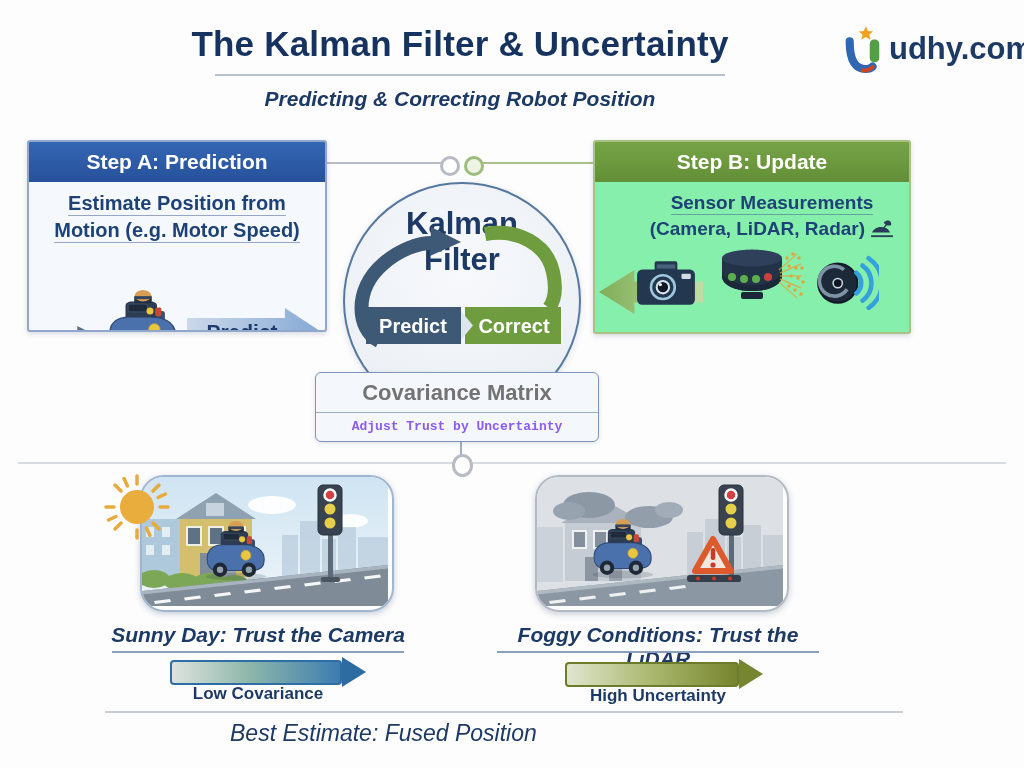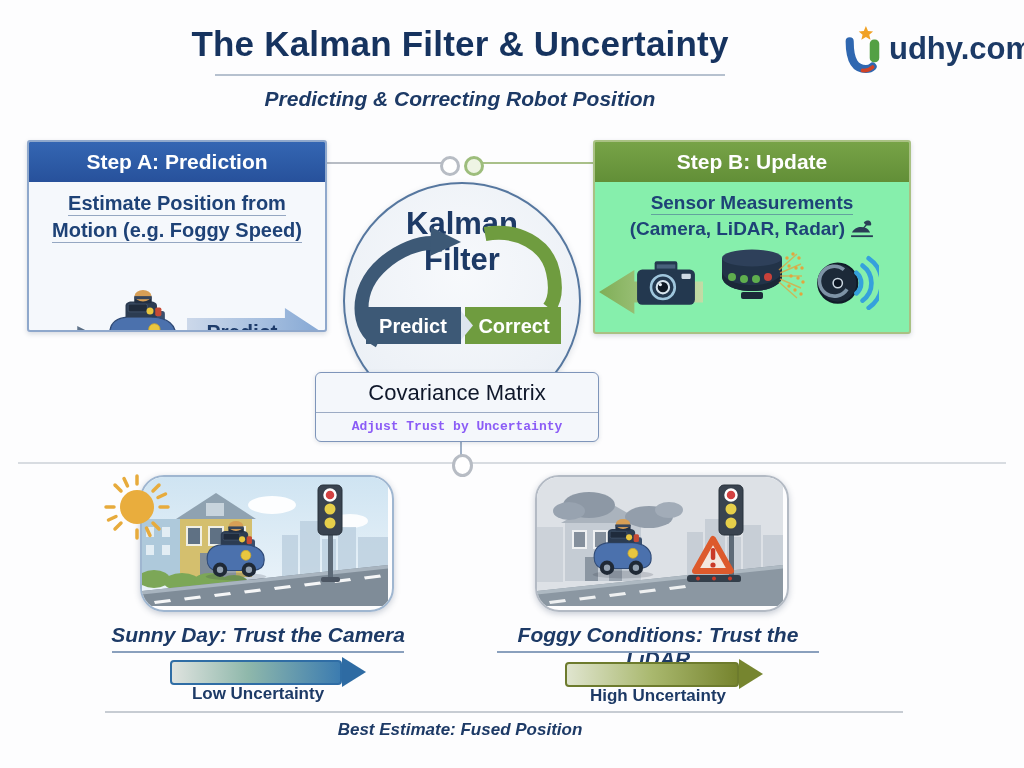--- a/index.html
+++ b/index.html
@@ -38,38 +38,38 @@
   .hline{height:2px;}
   .node{border-radius:50%;background:#fff;z-index:2;}
   
   #kalman-circle{top:182px;left:343px;width:234px;height:234px;border-radius:50%;
     border:2px solid #56779f;background:radial-gradient(circle at 50% 38%,#f7f9fc 0%,#eef2f7 60%,#e7edf4 100%);
     z-index:1;box-shadow:0 2px 6px rgba(40,60,90,.15);}
   #kalman-title{top:22px;left:0;right:0;text-align:center;font-size:31px;font-weight:bold;color:#1d3a66;line-height:1.16;}
   
   #covariance-box{top:372px;left:315px;width:282px;height:68px;background:#f4f7fb;border:1.5px solid #7e95ba;
     border-radius:6px;z-index:3;box-shadow:0 1px 4px rgba(40,60,90,.15);}
-  #covariance-title{height:39px;display:flex;align-items:center;justify-content:center;font-size:22px;font-weight:normal;color:#0f172a;border-bottom:1.5px solid #9cabc4;}
+  #covariance-title{height:39px;display:flex;align-items:center;justify-content:center;font-size:22px;font-weight:bold;color:#737373;border-bottom:1.5px solid #9cabc4;}
   #covariance-sub{height:27px;display:flex;align-items:center;justify-content:center;font-size:13px;font-weight:bold;color:#8b5cf6;font-family:Liberation Mono, monospace;}
   
   .scene{top:475px;width:250px;height:133px;border-radius:24px;overflow:hidden;box-shadow:0 2px 6px rgba(40,60,90,.25);z-index:2;}
   #scene-sunny{left:140px;border:2px solid #9fb6d0;}
   #scene-foggy{left:535px;border:2px solid #b3bac4;}
   
   .caption{font-size:21px;font-style:italic;font-weight:bold;color:#1d3a66;text-align:center;}
   .cap-uline{height:1.5px;background:#8aa0bd;}
   .grad-bar{height:21px;border-radius:4px;}
   #low-bar{border:2px solid #2f6da5;background:linear-gradient(90deg,#dfe3df 0%,#8fb8ab 45%,#3c7cb0 100%);}
   #high-bar{border:2px solid #6d7b2d;background:linear-gradient(90deg,#e0e5cf 0%,#a9b86e 50%,#76842e 100%);}
   .bar-head{width:0;height:0;border-top:15px solid transparent;border-bottom:15px solid transparent;}
   #low-head{border-left:24px solid #2e6ba3;}
   #high-head{border-left:24px solid #76852f;}
   .unc-label{font-size:17px;font-weight:bold;color:#1d3a66;text-align:center;}
   #footer-divider{top:711px;left:105px;width:798px;height:1.5px;background:#c7ccd3;}
-  #footer-caption{top:720px;left:230px;width:460px;text-align:center;font-size:17px;font-style:italic;font-weight:bold;color:#1d3a66;}
+  #footer-caption{top:720px;left:230px;width:460px;font-size:23px;font-style:italic;font-weight:normal;color:#1d3a66;}
   svg text{font-family:"Liberation Sans",sans-serif;}
 </style>
 </head>
 <body>
 
 <div id="canvas">
 
   <svg width="0" height="0" style="position:absolute">
     <symbol id="robo-car" viewBox="0 0 100 80">
       <ellipse cx="50" cy="73" rx="40" ry="5" fill="#2a3440" opacity=".18"></ellipse>
@@ -107,34 +107,34 @@
   <div class="abs hline" style="top:162px;left:323px;width:118px;background:#b7bcc4;"></div>
   <div class="abs node" style="top:156px;left:440px;width:14px;height:14px;border:3px solid #b7bcc4;"></div>
   <div class="abs node" style="top:156px;left:464px;width:14px;height:14px;border:3px solid #9dbd7c;background:#eef4e4;"></div>
   <div class="abs hline" style="top:162px;left:480px;width:113px;background:#a9c089;"></div>
 
   <div class="abs step-box" id="step-a">
     <div class="step-header">Step A: Prediction</div>
     <div class="step-body" style="height:144px;">
       <div class="body-text">
         <span class="uline">Estimate Position from</span><br>
-        <span class="uline">Motion (e.g. Foggy Speed)</span>
+        <span class="uline">Motion (e.g. Motor Speed)</span>
       </div>
       <div class="abs" id="motion-arrow"></div>
       <svg class="abs" style="left:68px;top:100px;" width="92" height="70" viewBox="0 0 100 80">
           <use href="#robo-car"></use>
         </svg>
       <div class="abs" id="predict-arrow"></div>
       <div class="abs" id="predict-arrow-label">Predict</div>
     </div>
   </div>
 
   <div class="abs step-box" id="step-b">
     <div class="step-header">Step B: Update</div>
-    <div class="step-body" style="height:146px;">
+    <div class="step-body" style="height:146px;padding-left:20px;">
       <div class="body-text" style="font-size:19px;">
         <span class="uline">Sensor Measurements</span><br>
         <span>(Camera, LiDAR, Radar)</span>
         <svg width="24" height="20" viewBox="0 0 26 22" style="vertical-align:-3px;">
           <path d="M2 16 C6 8 16 9 20 13 L22 16 Z" fill="#2a3c55"></path>
           <path d="M15 5 C19 1 24 3 23 8 C20 9 16 8 15 5 Z" fill="#2a3c55"></path>
           <line x1="14" y1="12" x2="19" y2="6" stroke="#2a3c55" stroke-width="1.5"></line>
           <rect x="1" y="19" width="24" height="2" fill="#2a3c55"></rect>
         </svg>
       </div>
@@ -352,21 +352,21 @@
       </g>
     </svg>
   </div>
 
   <div class="abs caption" style="top:623px;left:110px;width:296px;">Sunny Day: Trust the Camera</div>
   <div class="abs cap-uline" style="top:651px;left:112px;width:292px;"></div>
   <div class="abs" style="top:657px;left:170px;display:flex;align-items:center;">
     <div class="grad-bar" id="low-bar" style="width:168px;"></div>
     <div class="bar-head" id="low-head"></div>
   </div>
-  <div class="abs unc-label" style="top:684px;left:110px;width:296px;">Low Uncertainty</div>
+  <div class="abs unc-label" style="top:684px;left:110px;width:296px;">Low Covariance</div>
 
   <div class="abs caption" style="top:623px;left:495px;width:326px;">Foggy Conditions: Trust the LiDAR</div>
   <div class="abs cap-uline" style="top:651px;left:497px;width:322px;"></div>
   <div class="abs" style="top:659px;left:565px;display:flex;align-items:center;">
     <div class="grad-bar" id="high-bar" style="width:170px;"></div>
     <div class="bar-head" id="high-head"></div>
   </div>
   <div class="abs unc-label" style="top:686px;left:495px;width:326px;">High Uncertainty</div>
 
   <div class="abs" id="footer-divider"></div>

